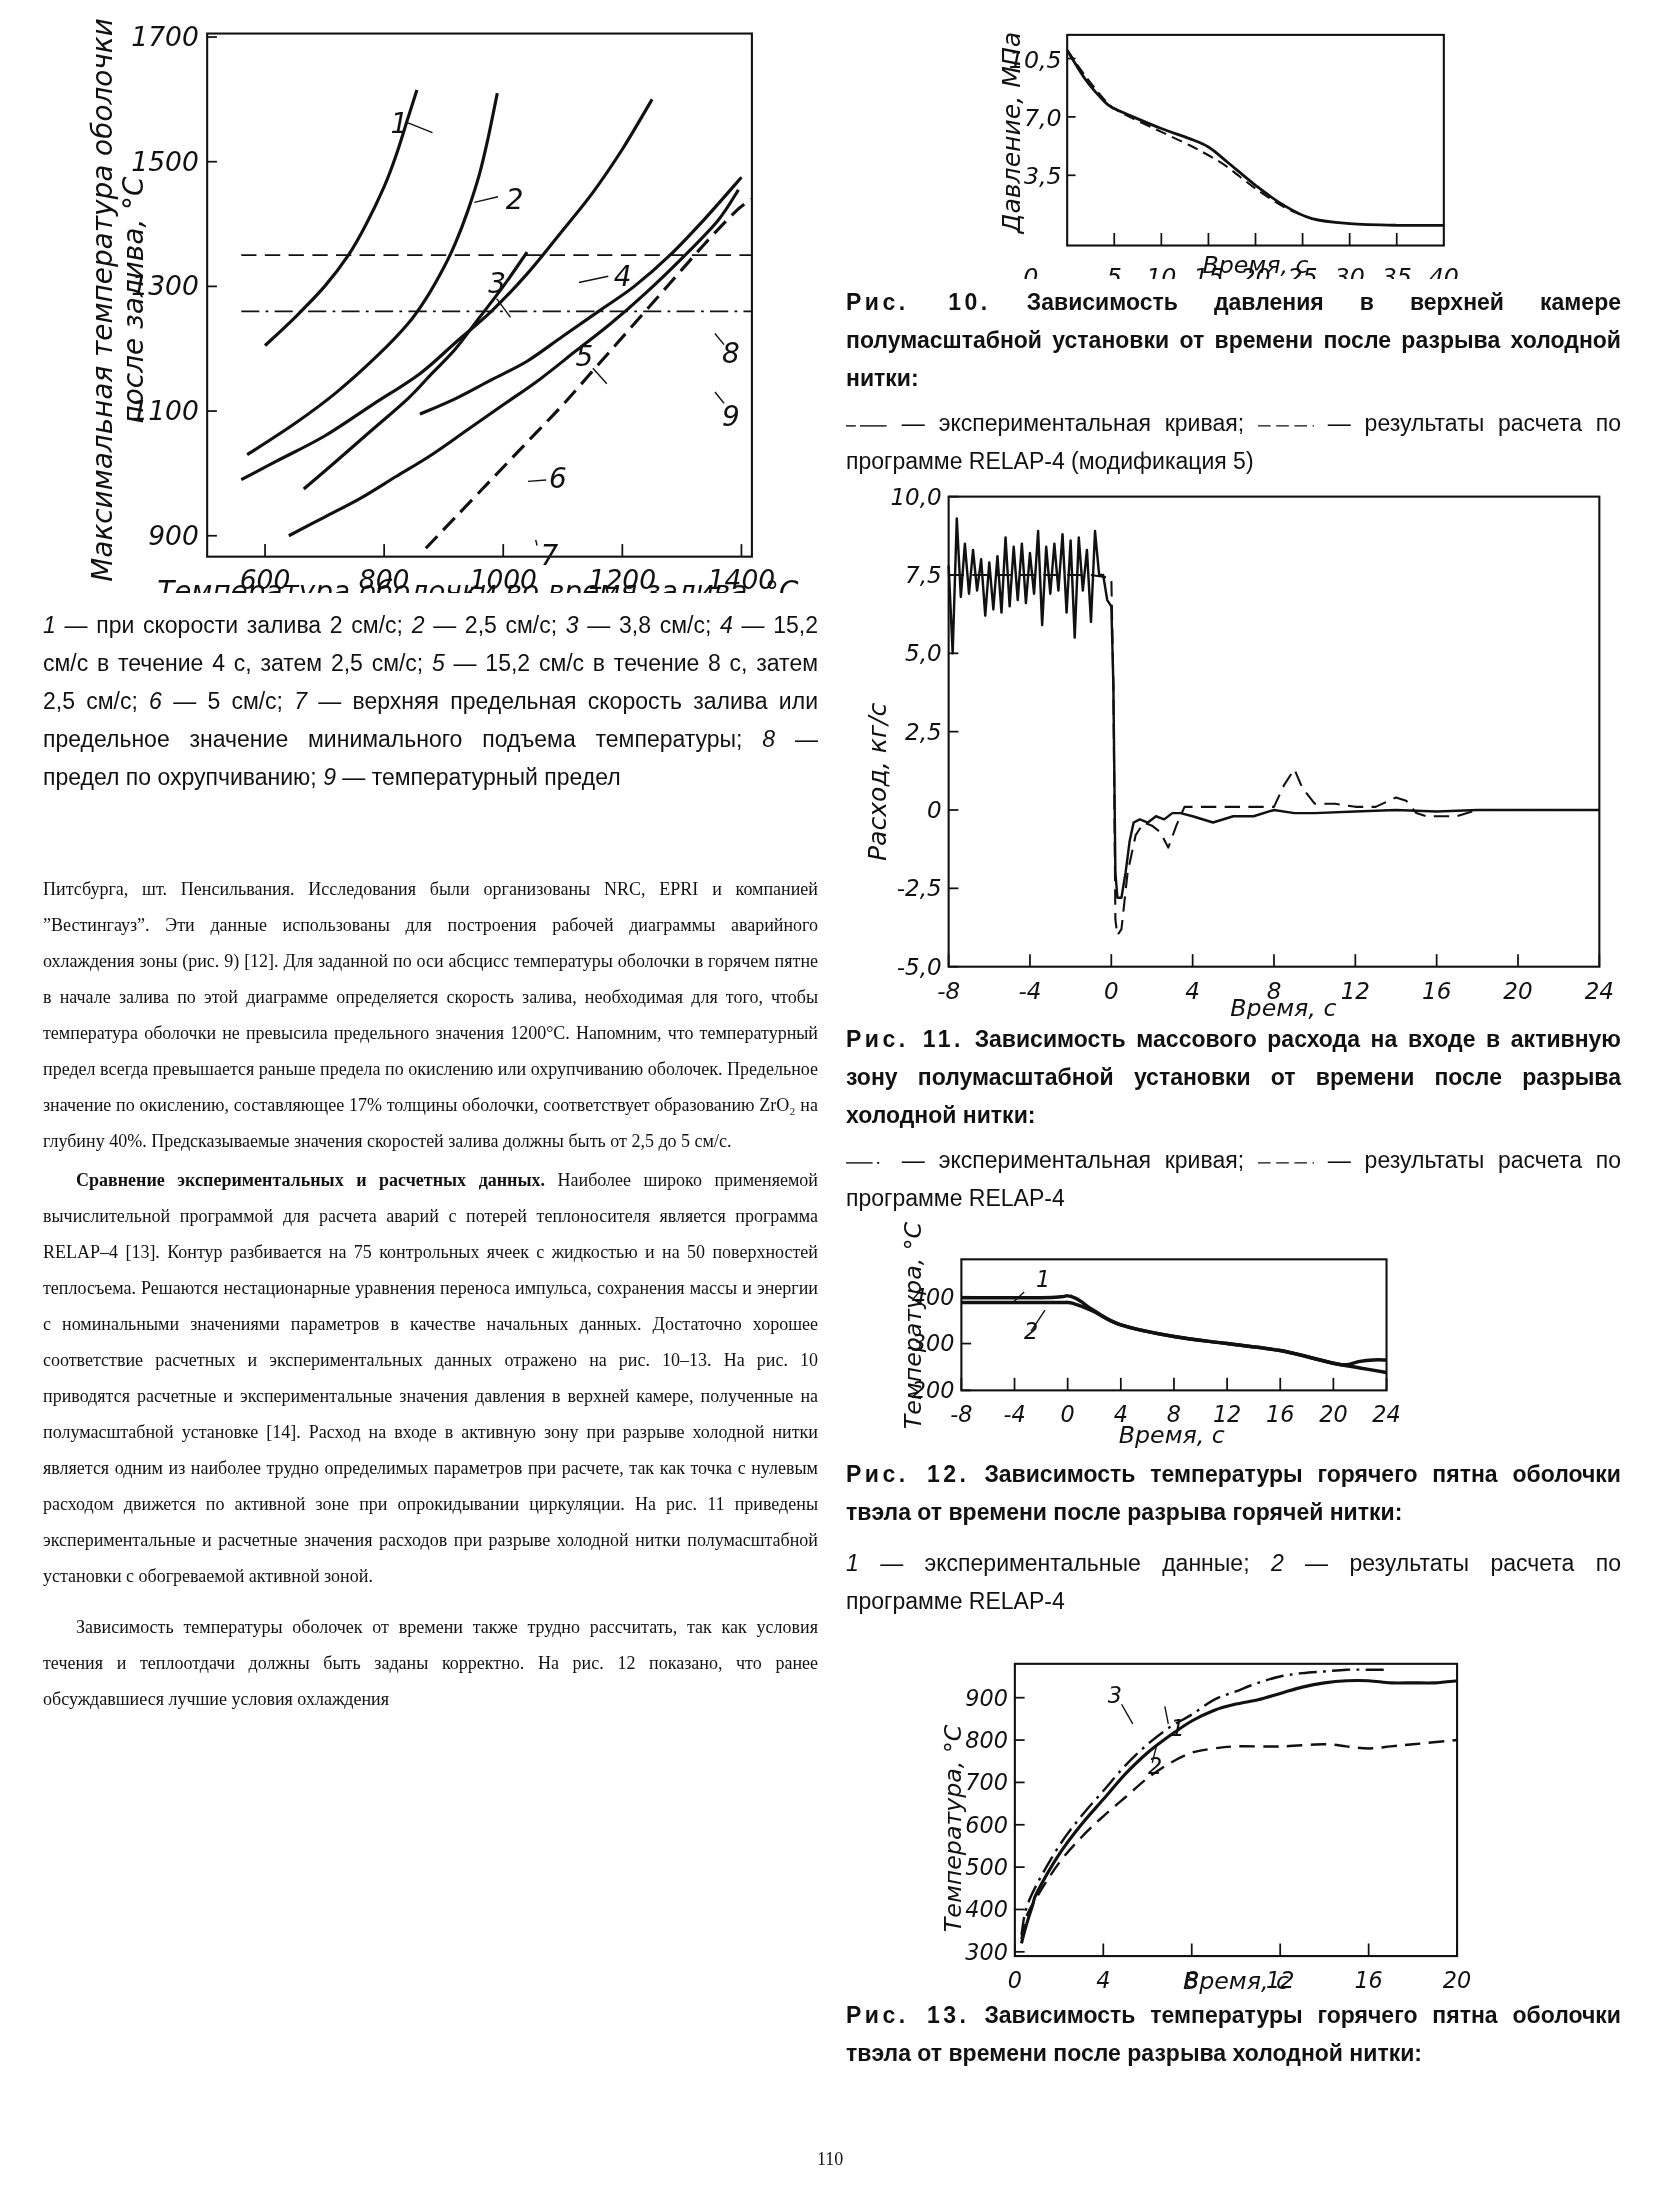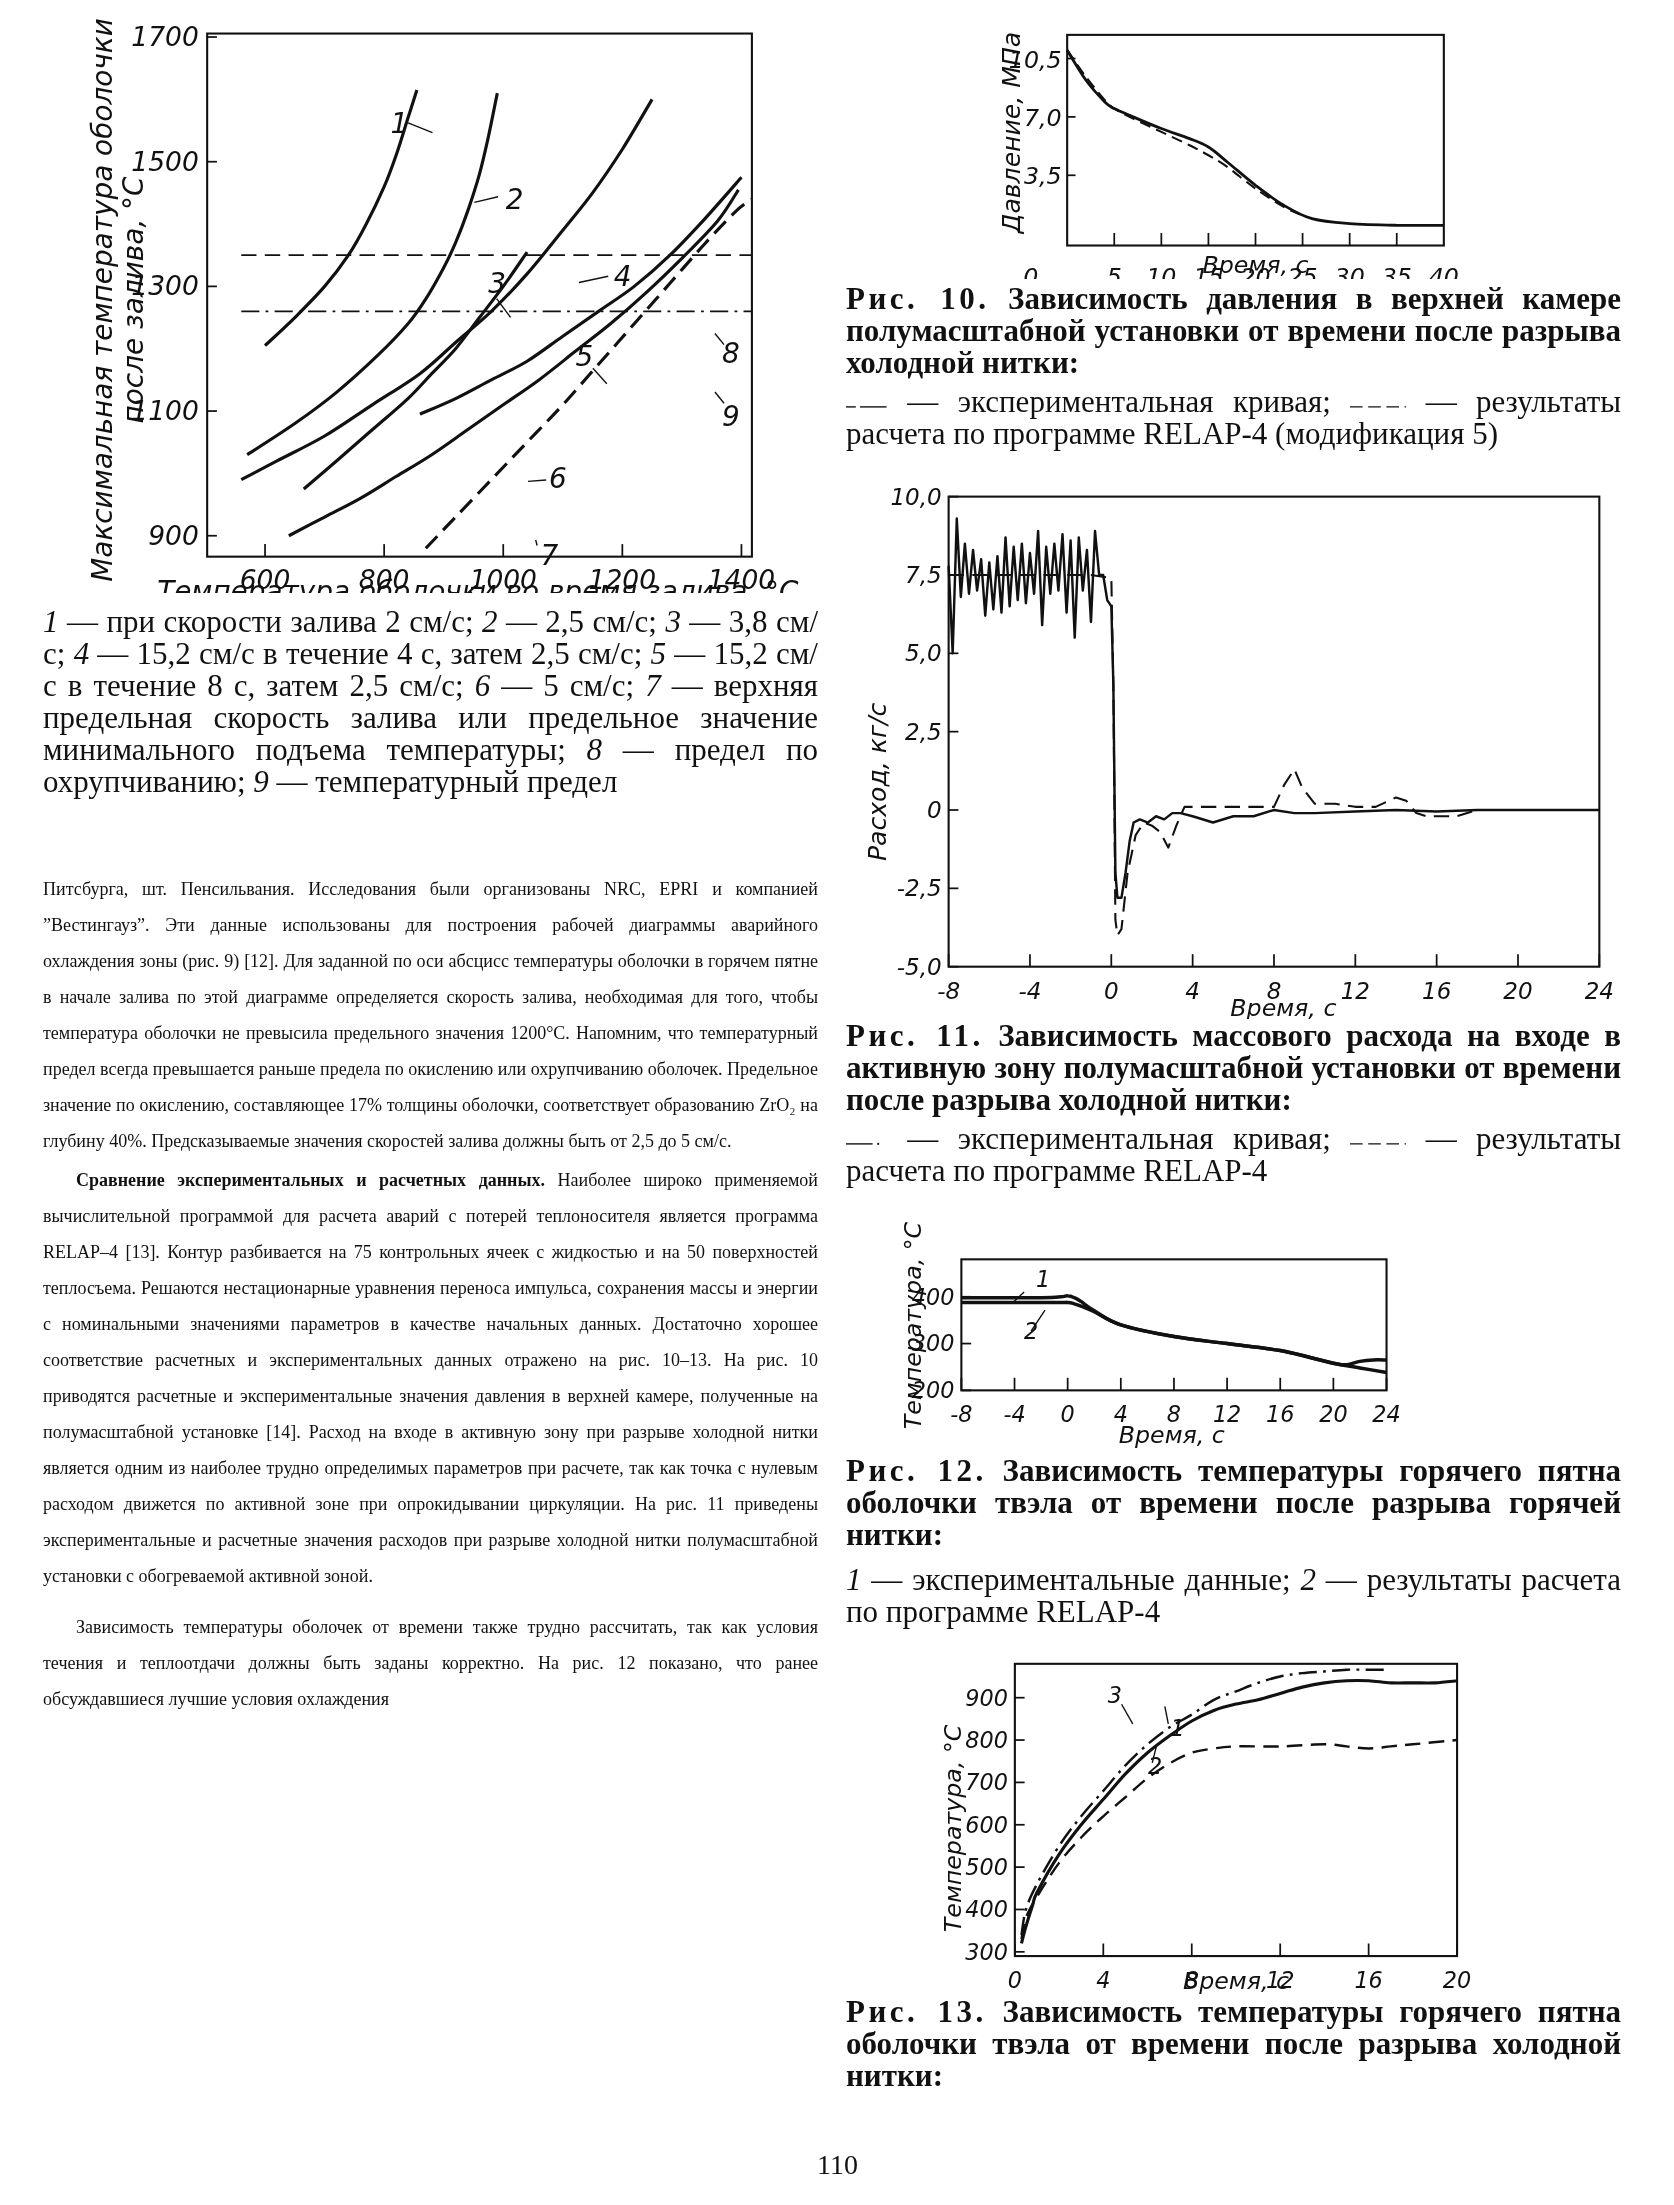--- a/index.html
+++ b/index.html
@@ -1,28 +1,28 @@
 <!DOCTYPE html>
 <html style="font-size:11px"><head>
 <meta charset="utf-8">
 <style>
   html, body { margin: 0; padding: 0; background: #ffffff; }
   body { width: 1675px; height: 2205px; position: relative; overflow: hidden; color: #111; font-family: "Liberation Serif", "DejaVu Serif", serif; }
   .abs { position: absolute; }
   svg text { font-family: "DejaVu Sans", sans-serif; font-style: italic; fill: #111; }
-  .caption { font-size: 31px; line-height: 32px; text-align: justify; font-family: Liberation Serif, serif; font-stretch: condensed; }
+  .caption { font-size: 23px; line-height: 38px; text-align: justify; font-family: Liberation Sans, sans-serif; font-stretch: condensed; }
   .caption .legend { font-weight: normal; margin-top: 7px; }
   .caption p { margin: 0; }
   .caption .title { font-weight: bold; }
   .spaced { letter-spacing: 3.5px; }
   .body-text { font-size: 18px; line-height: 36px; text-align: justify; font-family: "Liberation Serif", serif; }
   .body-text p { margin: 0; text-indent: 0; }
   .body-text p.indent { text-indent: 33px; }
   .body-text .bold { font-weight: bold; }
-  .pagenum { font-size: 28px; font-family: "Liberation Serif", serif; }
+  .pagenum { font-size: 18px; font-family: "Liberation Serif", serif; }
   .num-it { font-style: italic; }
 </style>
 </head>
 <body>
 
 <svg class="abs" id="fig9" style="left:0;top:0" width="837" height="593" viewBox="0 0 1200 850">
     <rect x="297" y="48" width="781" height="750" fill="none" stroke="#111" stroke-width="3"></rect>
     <line x1="297" y1="768" x2="311" y2="768" stroke="#111" stroke-width="2.5"></line>
     <text x="285" y="781" font-size="38" text-anchor="end">900</text>
     <line x1="297" y1="589.25" x2="311" y2="589.25" stroke="#111" stroke-width="2.5"></line>

